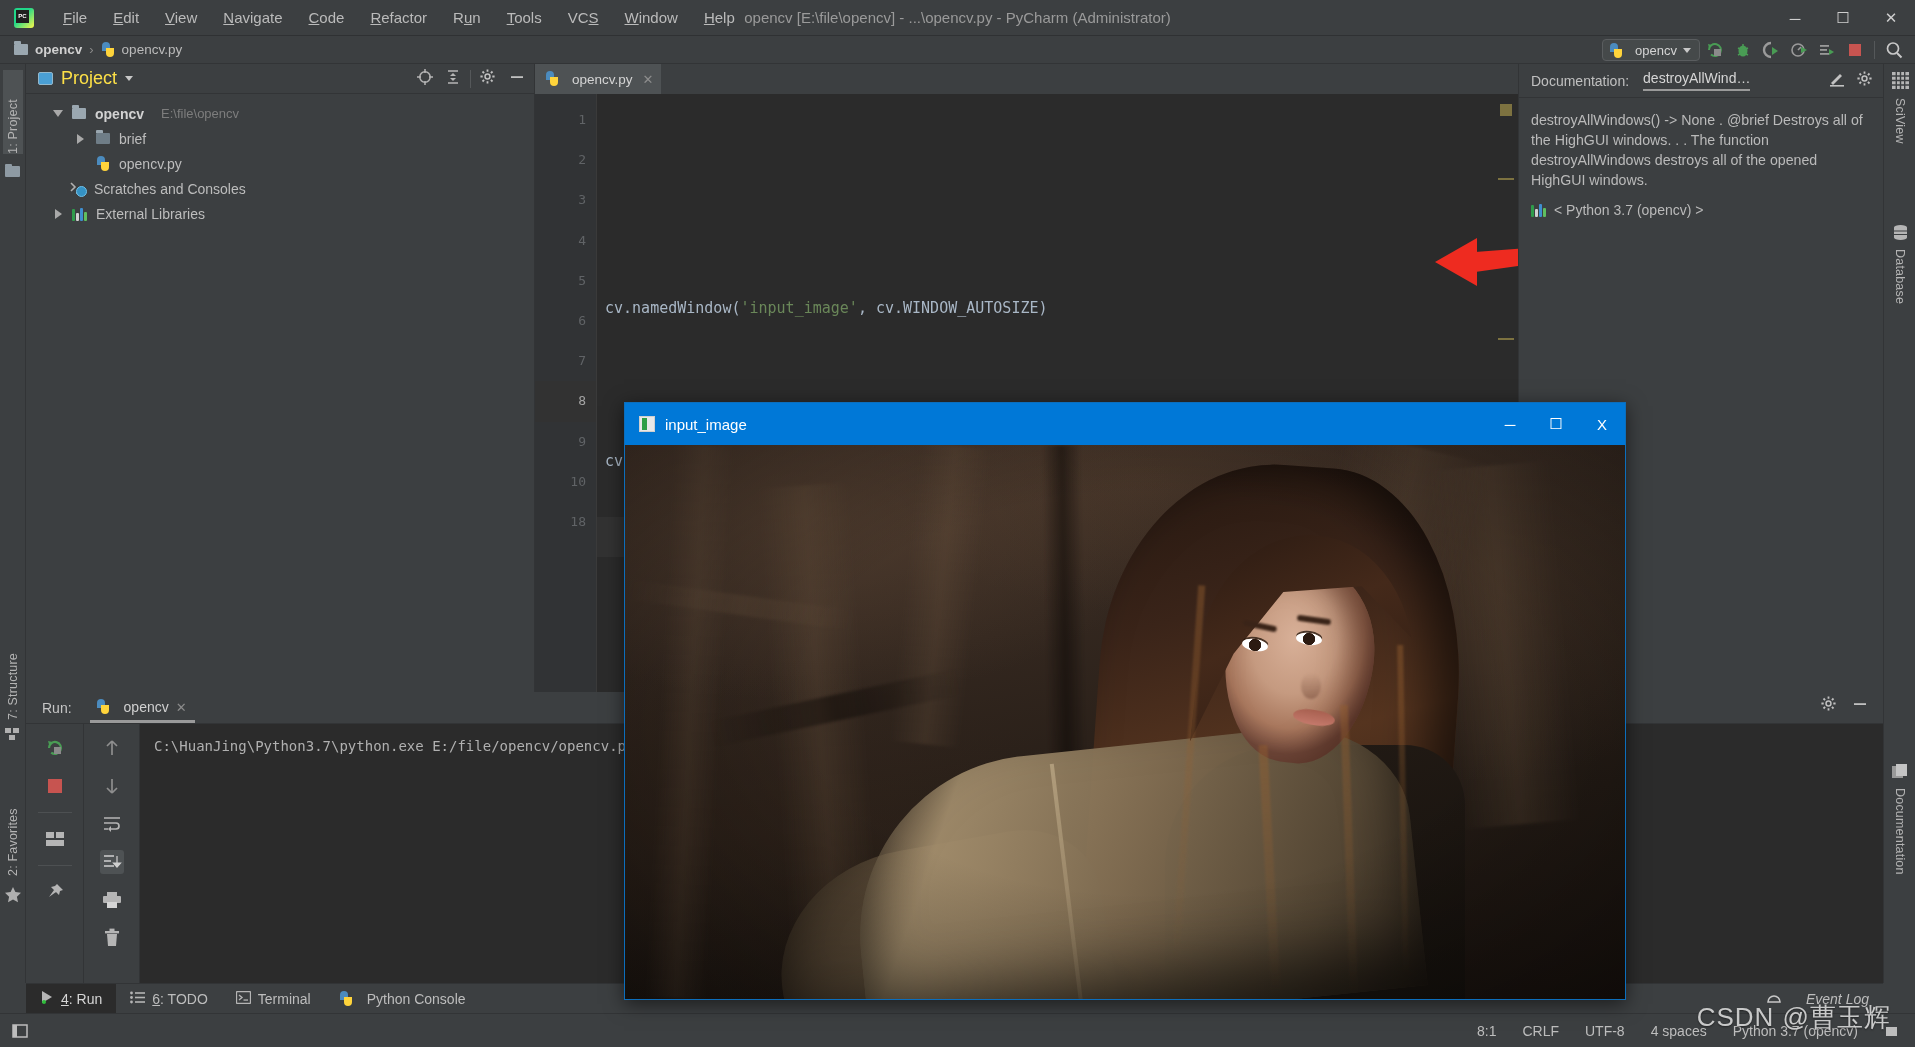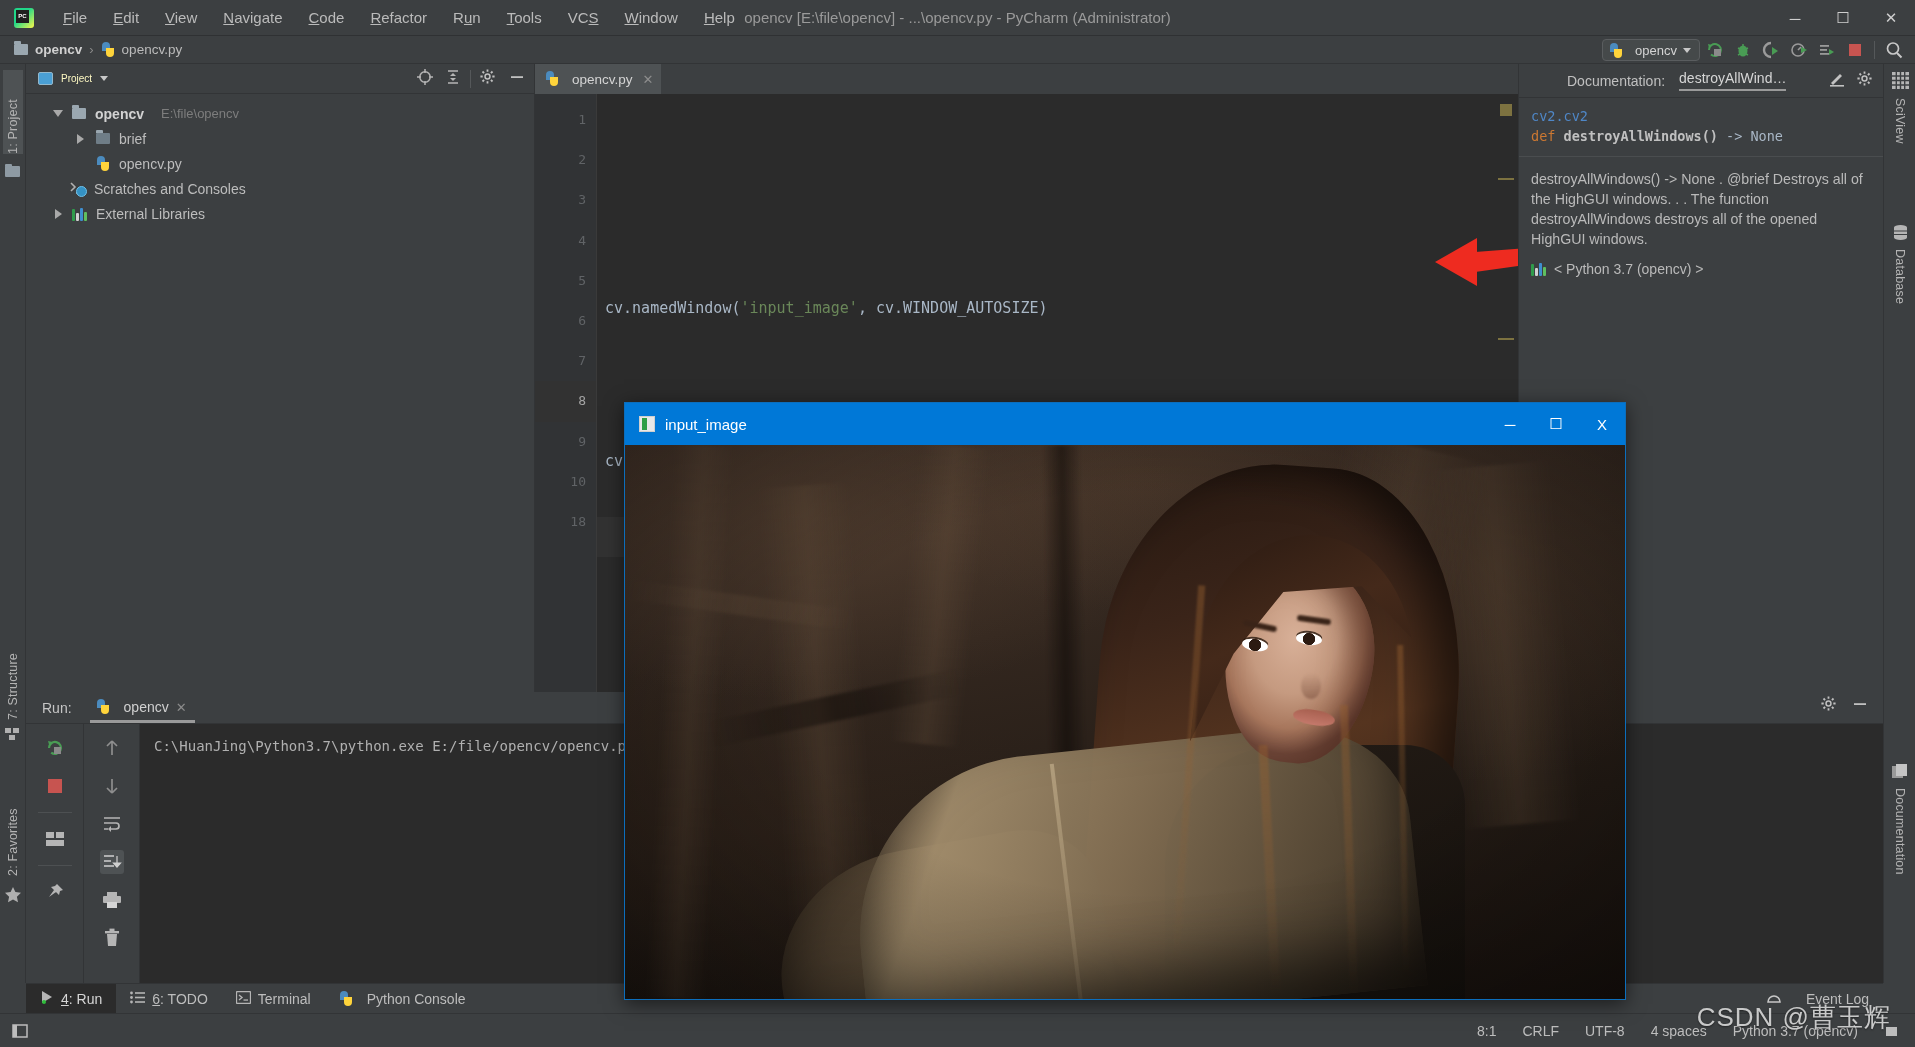--- a/index.html
+++ b/index.html
@@ -105,21 +105,21 @@
 
   
   .project-panel {
     position: absolute; left: 26px; top: 64px; width: 509px; height: 628px;
     background: #3c3f41; border-right: 1px solid #323436;
   }
   .panel-head {
     height: 30px; display: flex; align-items: center; padding-left: 12px;
     border-bottom: 1px solid #323436;
   }
-  .panel-head .title { color: #fef9c3; font-size: 10px; margin-left: 8px; }
+  .panel-head .title { color: #fde047; font-size: 18px; margin-left: 8px; }
   .sq-ico { width:15px;height:13px;background:#4a9fd4;border:1px solid #93b8cc;border-radius:2px; }
   .panel-head-tools { margin-left:auto; display:flex; align-items:center; gap:4px; padding-right: 8px; }
   .tree { padding-top: 7px; font-size: 14px; color: #bdbdbd; }
   .tnode {
     display: flex; align-items: center; height: 25px; padding-left: 10px; white-space: nowrap;
   }
   .tw {
     width: 16px; height: 16px; display:flex;align-items:center;justify-content:center;
     flex: 0 0 auto;
   }
@@ -178,21 +178,21 @@
 
   
   .doc-panel {
     position:absolute; left: 1518px; top: 64px; width: 365px; height: 628px;
     background:#3c3f41; border-left:1px solid #323436;
   }
   .doc-head {
     height: 34px; display:flex; align-items:center; padding-left: 12px;
     border-bottom: 1px solid #323436; gap: 14px;
   }
-  .doc-head .lbl { color:#c0c0c0; font-size: 14px; margin-left: 36px; }
+  .doc-head .lbl { color:#c0c0c0; font-size: 14px; }
   .doc-head .tabname {
     color:#d6d6d6; font-size: 14px; padding-bottom: 3px; border-bottom: 2px solid #9a9a9a;
   }
   .doc-head .tools { margin-left:auto; display:flex; align-items:center; gap:10px; padding-right:10px; }
   .doc-sig {
     padding: 8px 12px 10px 12px; border-bottom:1px solid #4a4d4f;
     font-family:"DejaVu Sans Mono", monospace; font-size: 13.5px; line-height: 20px;
   }
   .doc-sig .mod { color:#4f87c7; }
   .doc-sig .def { color:#cc7832; }
@@ -248,21 +248,21 @@
     position:absolute; left: 26px; top: 983px; width: 1857px; height: 30px;
     display:flex; align-items:center; gap: 0px; background:#3c3f41;
     border-top: 1px solid #323436;
   }
   .btab {
     display:flex; align-items:center; gap: 7px; height: 30px; padding: 0 14px;
     color:#bdbdbd; font-size: 14px;
   }
   .btab.active { background:#2b2b2b; color:#d6d6d6; }
   .btab u { text-decoration: underline; }
-  .bottom-tabs .right { margin-left:auto; display:flex; align-items:center; gap:24px; padding-right: 14px; color:#bdbdbd; font-size:14px; }
+  .bottom-tabs .right { margin-left:auto; display:flex; align-items:center; gap:24px; padding-right: 14px; color:#bdbdbd; font-size:14px;font-style:italic; }
 
   
   .statusbar {
     position:absolute; left:0; top: 1013px; width: 1915px; height: 34px;
     background:#3c3f41; display:flex; align-items:center; border-top:1px solid #323436;
   }
   .statusbar .left-ico { margin-left: 12px; width:18px;height:16px; }
   .statusbar .right {
     margin-left:auto; display:flex; align-items:center; gap: 26px;
     color:#bdbdbd; font-size: 14px; padding-right: 16px;
@@ -641,24 +641,20 @@
               <rect x="2" y="15" width="14" height="1.6" fill="#c2c2c2"></rect>
             </svg>
         </span>
         <span>
           <svg width="17" height="17" viewBox="0 0 18 18">
               <circle cx="9" cy="9" r="2.6" fill="none" stroke="#c0c0c0" stroke-width="1.6"></circle>
               <path d="M9 1.5v2.4M9 14.1v2.4M1.5 9h2.4M14.1 9h2.4M3.7 3.7l1.7 1.7M12.6 12.6l1.7 1.7M14.3 3.7l-1.7 1.7M5.4 12.6l-1.7 1.7" stroke="#c0c0c0" stroke-width="1.9"></path>
             </svg>
         </span>
       </div>
-    </div>
-    <div class="doc-sig">
-      <div class="mod">cv2.cv2</div>
-      <div><span class="def">def</span> <span class="name">destroyAllWindows()</span><span class="rest"> -&gt; None</span></div>
     </div>
     <div class="doc-body">destroyAllWindows() -&gt; None . @brief Destroys all of the HighGUI windows. . . The function destroyAllWindows destroys all of the opened HighGUI windows.</div>
     <div class="doc-foot">
       <span class="ico-lib" style="margin:0;">
         <i style="height:12px;background:#2f9c4b;"></i>
           <i style="height:8px;background:#d1d1d1;"></i>
           <i style="height:13px;background:#3f8fd0;"></i>
           <i style="height:9px;background:#5fbf5f;"></i>
       </span>
       <span>&lt; Python 3.7 (opencv) &gt;</span>

